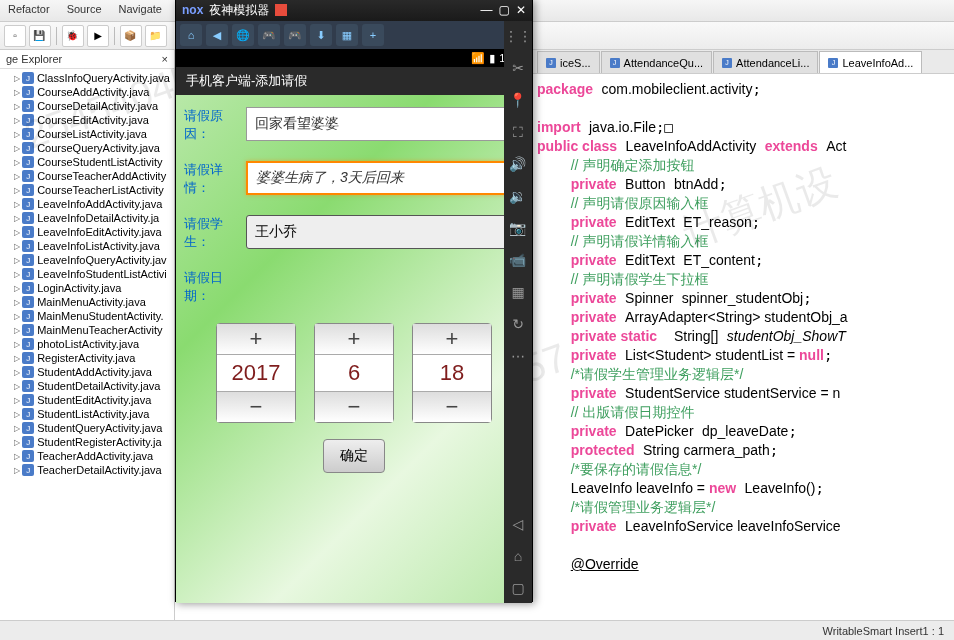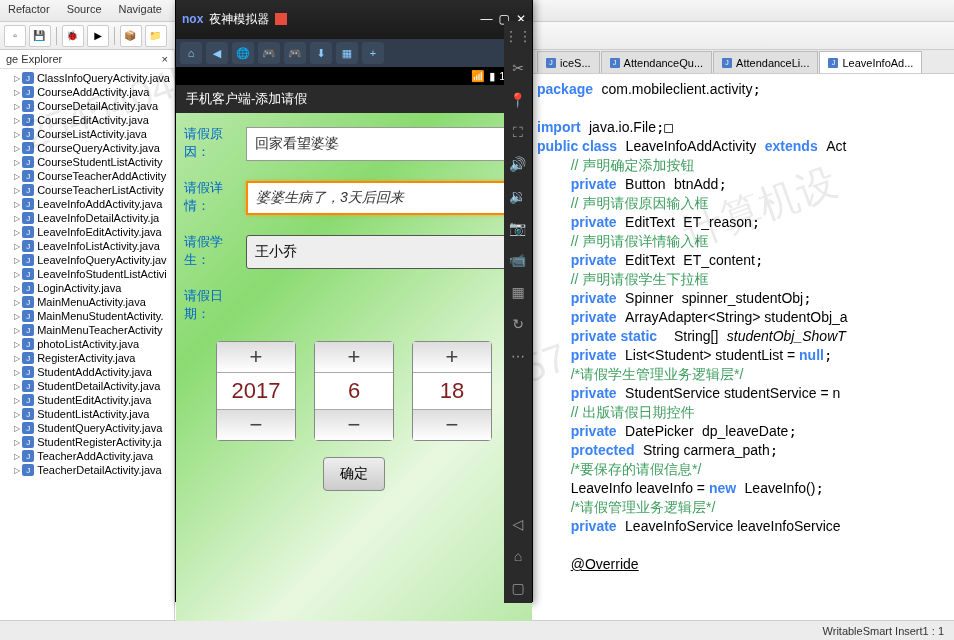--- a/index.html
+++ b/index.html
@@ -15,50 +15,50 @@
 .main { display:flex; height:570px; }
 
 .explorer { width:175px; border-right:1px solid #ccc; overflow:hidden; background:#fff; }
 .explorer-title { padding:3px 6px; font-size:11px; color:#333; border-bottom:1px solid #ddd; display:flex; justify-content:space-between; }
 .tree { padding:2px 0; font-size:11px; height:540px; overflow:auto; }
 .tree-item { display:flex; align-items:center; padding:1px 4px 1px 14px; white-space:nowrap; cursor:pointer; }
 .tree-item .arrow { color:#666; margin-right:2px; font-size:8px; }
 .tree-item .j-icon { width:12px; height:12px; background:#4a7bc8; color:#fff; border-radius:2px; font-size:8px; display:flex; align-items:center; justify-content:center; margin-right:3px; }
 
 .emulator { position:absolute; left:175px; top:-2px; width:358px; height:604px; background:#1a1a1a; border:1px solid #000; box-shadow:2px 2px 8px rgba(0,0,0,.4); z-index:100; }
-.emu-title { height:40px; background:linear-gradient(#2a2a2a,#1a1a1a); color:#fff; font-size:12px; display:flex; align-items:center; padding:0 6px; gap:6px; }
+.emu-title { height:22px; background:linear-gradient(#2a2a2a,#1a1a1a); color:#fff; font-size:12px; display:flex; align-items:center; padding:0 6px; gap:6px; }
 .emu-logo { color:#7a9eff; font-weight:bold; }
 .emu-red { width:12px; height:12px; background:#e74c3c; }
 .emu-tabs { height:28px; background:#313c4c; display:flex; align-items:center; padding:0 4px; gap:4px; }
 .emu-tab { width:22px; height:22px; background:#3a4a5c; border-radius:3px; display:flex; align-items:center; justify-content:center; color:#8cf; font-size:11px; }
 .android-status { height:18px; background:#000; color:#fff; display:flex; justify-content:flex-end; align-items:center; padding:0 6px; font-size:11px; gap:4px; }
 .app-title { height:28px; background:#2a2a2a; color:#fff; font-size:13px; display:flex; align-items:center; padding:0 10px; }
 .app-body { background:linear-gradient(135deg,#b8e8a8 0%,#8adb70 30%,#e8f8e0 70%,#b8e8a8 100%); height:508px; padding:12px 8px; position:relative; }
-.form-row { display:flex; align-items:flex-end; margin-bottom:18px; }
+.form-row { display:flex; align-items:flex-start; margin-bottom:18px; }
 .form-label { width:62px; color:#0066cc; font-size:13px; }
 .form-input { flex:1; height:34px; border:1px solid #999; background:#fff; padding:0 8px; font-size:14px; color:#333; }
 .form-input.active { border:2px solid #ff8800; box-shadow:0 0 4px rgba(255,136,0,.5);font-style:italic; }
 .form-select { flex:1; height:34px; border:1px solid #555; background:#eee; padding:0 8px; font-size:14px; display:flex; align-items:center; justify-content:space-between; border-radius:3px; }
 .datewheel { display:flex; gap:18px; justify-content:center; margin:10px 0 16px; }
 .wheel { width:80px; background:#fff; border:1px solid #888; border-radius:4px; }
 .wheel-btn { height:30px; display:flex; align-items:center; justify-content:center; font-size:22px; color:#444; background:linear-gradient(#ddd,#fff); cursor:pointer; }
 .wheel-val { height:38px; display:flex; align-items:center; justify-content:center; font-size:22px; color:#7f1d1d; border-top:1px solid #aaa; border-bottom:1px solid #aaa; background:#fff; }
 .confirm-btn { width:62px; height:34px; margin:0 auto; background:linear-gradient(#eee,#ccc); border:1px solid #888; border-radius:4px; display:flex; align-items:center; justify-content:center; font-size:14px; cursor:pointer; }
 
 .emu-side { position:absolute; right:0; top:22px; width:28px; height:582px; background:#2a2a2a; display:flex; flex-direction:column; align-items:center; padding:6px 0; gap:14px; }
 .emu-side-btn { width:18px; height:18px; color:#999; font-size:14px; display:flex; align-items:center; justify-content:center; cursor:pointer; }
 
 .editor-area { margin-left:358px; flex:1; display:flex; flex-direction:column; }
 .tabs { height:24px; background:#eaeaea; border-bottom:1px solid #ccc; display:flex; align-items:flex-end; padding-left:4px; gap:1px; overflow:hidden; }
 .tab { height:22px; padding:0 8px; background:#e0e0e0; border:1px solid #bbb; border-bottom:none; font-size:11px; display:flex; align-items:center; gap:4px; white-space:nowrap; cursor:pointer; }
 .tab.active { background:#fff; }
 .tab .j { width:10px; height:10px; background:#4a7bc8; color:#fff; font-size:7px; display:flex; align-items:center; justify-content:center; border-radius:1px; }
 
 .code { flex:1; background:#fff; font-family:Consolas,monospace; font-size:14px; padding:6px 4px; line-height:19px; overflow:hidden; white-space:pre; color:#000; }
-.kw { color:#3b82f6; font-weight:bold; }
+.kw { color:#ec4899; font-weight:bold; }
 .com { color:#3f9f5f; }
 
 .statusbar { position:absolute; bottom:0; left:0; right:0; height:20px; background:#ececec; border-top:1px solid #ccc; display:flex; align-items:center; justify-content:flex-end; padding:0 10px; font-size:11px; color:#333; }
 
 .watermark { position:absolute; pointer-events:none; opacity:0.08; font-size:40px; color:#000; transform:rotate(-20deg); }
 </style>
 </head>
 <body>
 
 <div class="menubar">

